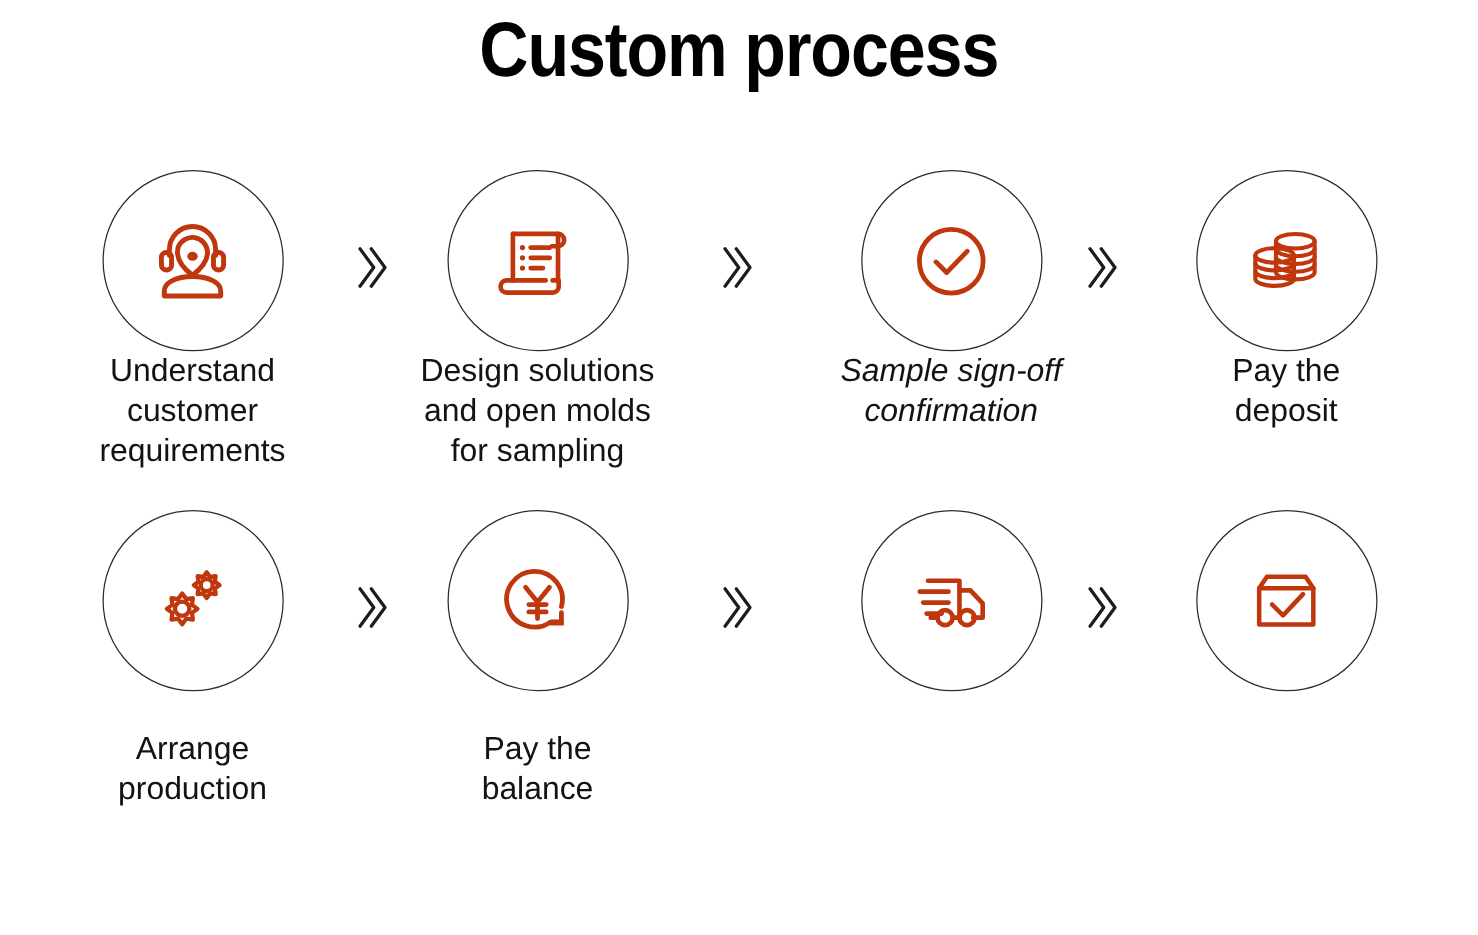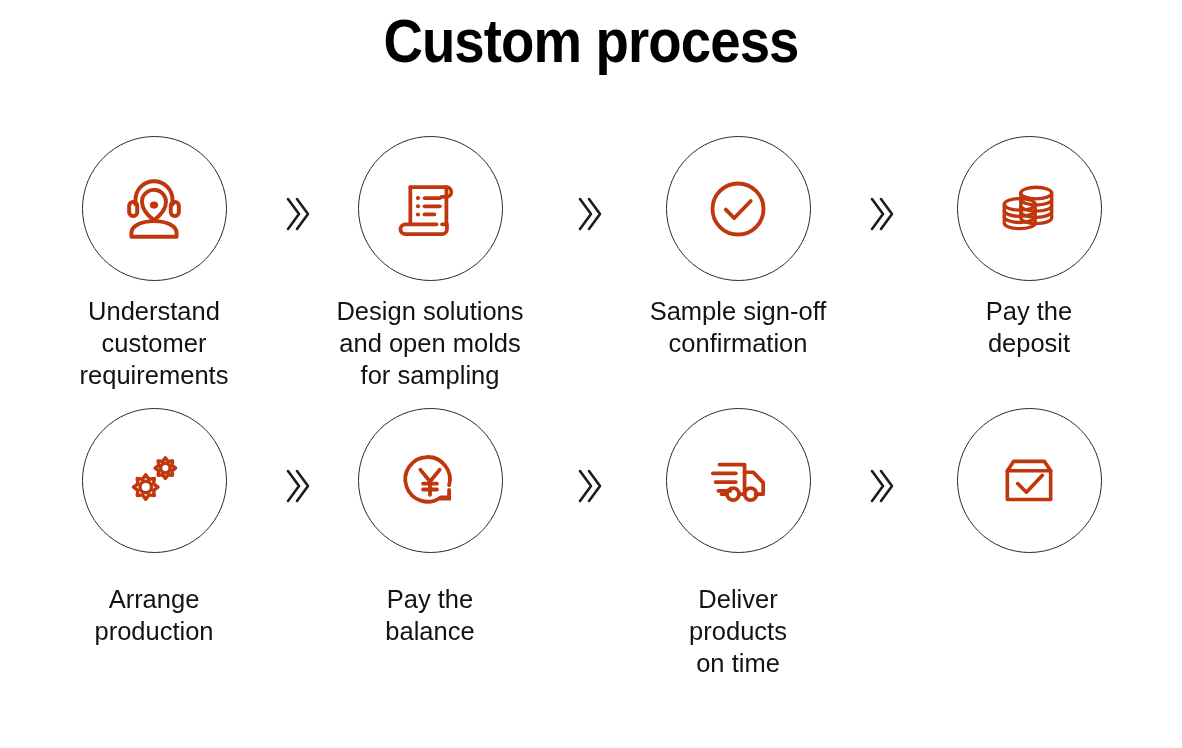--- a/index.html
+++ b/index.html
@@ -62,21 +62,20 @@
     background: #ffffff;
     box-sizing: border-box;
     display: flex;
     align-items: center;
     justify-content: center;
   }
   .step-circle svg {
     display: block;
   }
   .step-label {
-    margin-top: 14px;
     font-family: "Liberation Sans", sans-serif;
     font-size: 25.5px;
     line-height: 32px;
     color: #131313;
     font-weight: 400;
     white-space: pre-line;
   }
   .chevron {
     position: absolute;
     top: 68px;
@@ -85,21 +84,21 @@
     color: #1d1d1d;
     display: flex;
     align-items: center;
     justify-content: center;
   }
   .chevron svg { display: block; }
 
   
   .col-0 { left: 29px; }
   .col-1 { left: 305px; }
-  .col-2 { left: 613px; }
+  .col-2 { left: 636px; font-style: italic; }
   .col-3 { left: 904px; }
 
   .sep-0 { left: 274px; }
   .sep-1 { left: 566px; }
   .sep-2 { left: 858px; }
 
   .row-2 .step-label { margin-top: 30px; }
 </style>
 </head>
 <body>
@@ -251,23 +250,20 @@
             <path d="M38 24 H46 L55 33.5 V44 H48"></path>
             <path d="M38 44 H33"></path>
             <path d="M22 44 H17"></path>
             <circle cx="27.5" cy="44" r="5.5"></circle>
             <circle cx="43.5" cy="44" r="5.5"></circle>
             <path d="M9 25 H30"></path>
             <path d="M11.5 33 H30"></path>
             <path d="M14 41 H25"></path>
           </svg>
         </div>
-        <div class="step-label">Deliver
-products
-on time</div>
       </div>
 
       <div class="chevron sep-2">
         <svg width="26" height="40" viewBox="0 0 26 40" fill="none" stroke="#1d1d1d" stroke-width="2.6" stroke-linecap="round" stroke-linejoin="round">
           <path d="M4 5 L15 20 L4 35"></path>
           <path d="M13 5 L24 20 L13 35"></path>
         </svg>
       </div>
 
       <div class="step col-3">

